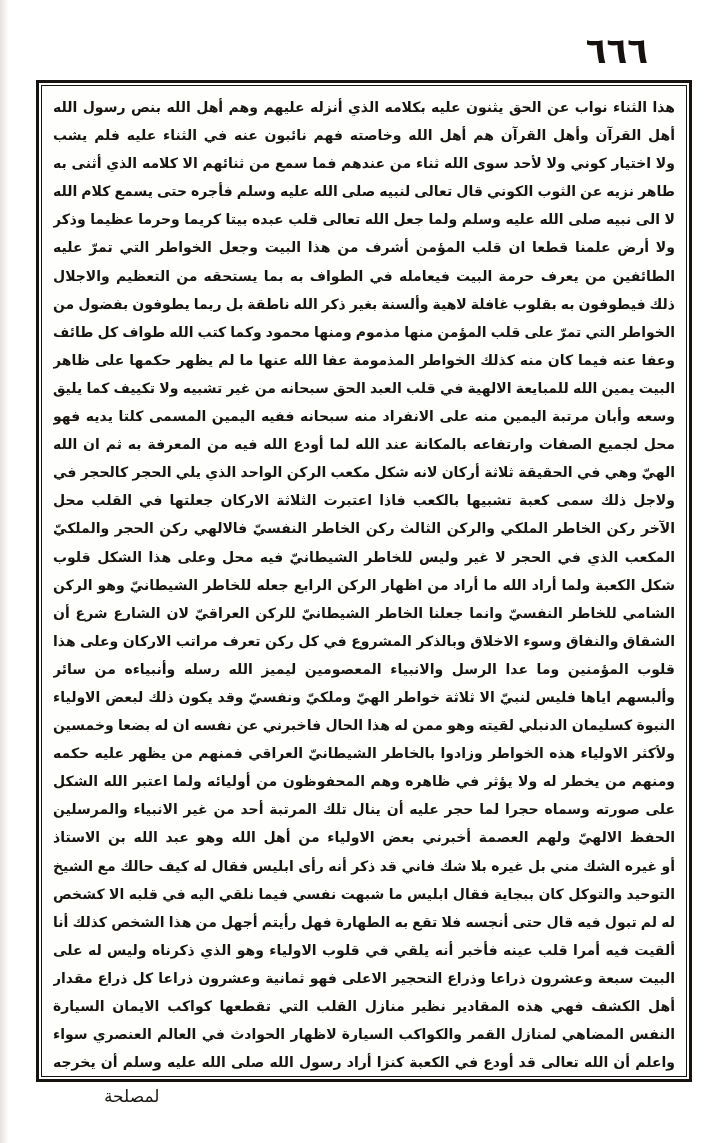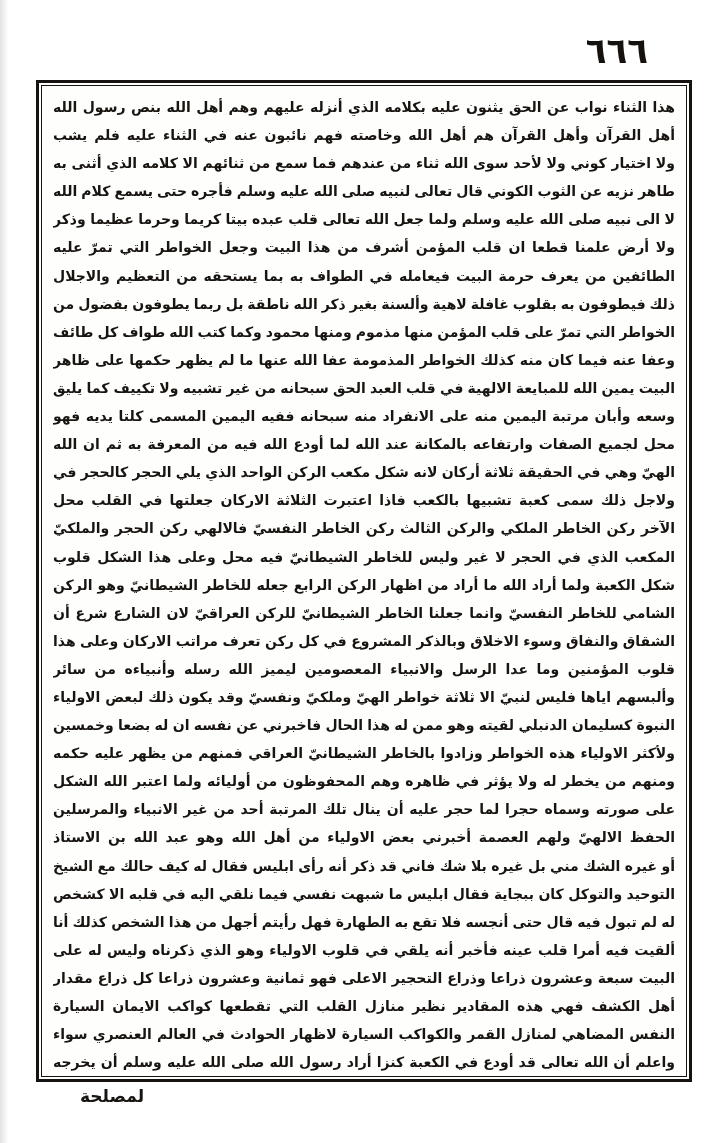--- a/index.html
+++ b/index.html
@@ -46,22 +46,22 @@
     line-height:28.1px;
     height:28.1px;
     overflow:hidden;
     text-align:justify;
     text-align-last:justify;
     word-spacing:-1px;
     color:#181410;
     white-space:normal;
   }
   .catchword{
-    position:absolute;left:80px;top:1086px;
-    font-size:17px;font-weight:700;
+    position:absolute;left:104px;top:1086px;
+    font-size:17px;font-weight:400;
     direction:rtl;color:#181410;
   }
 </style>
 </head>
 <body>
 
 <div>
   <div class="scan-edge"></div>
 
   <div class="page-number">٦٦٦</div>

